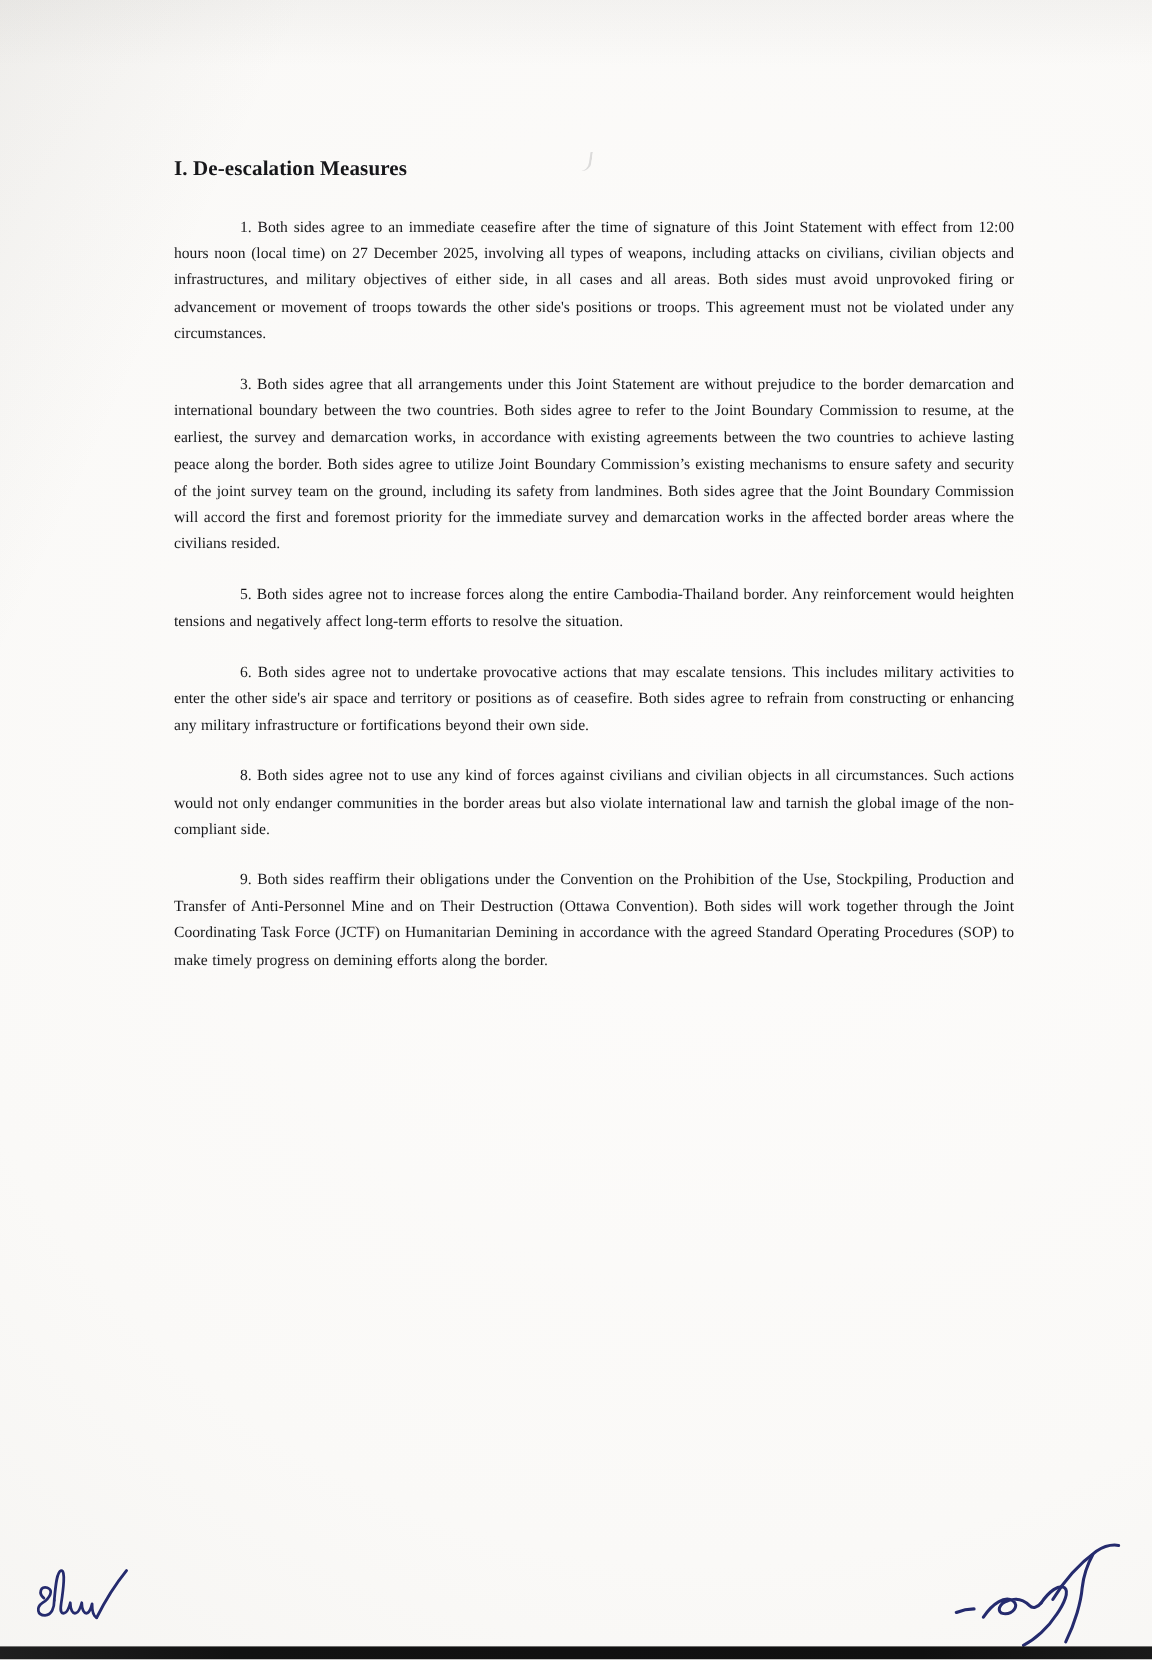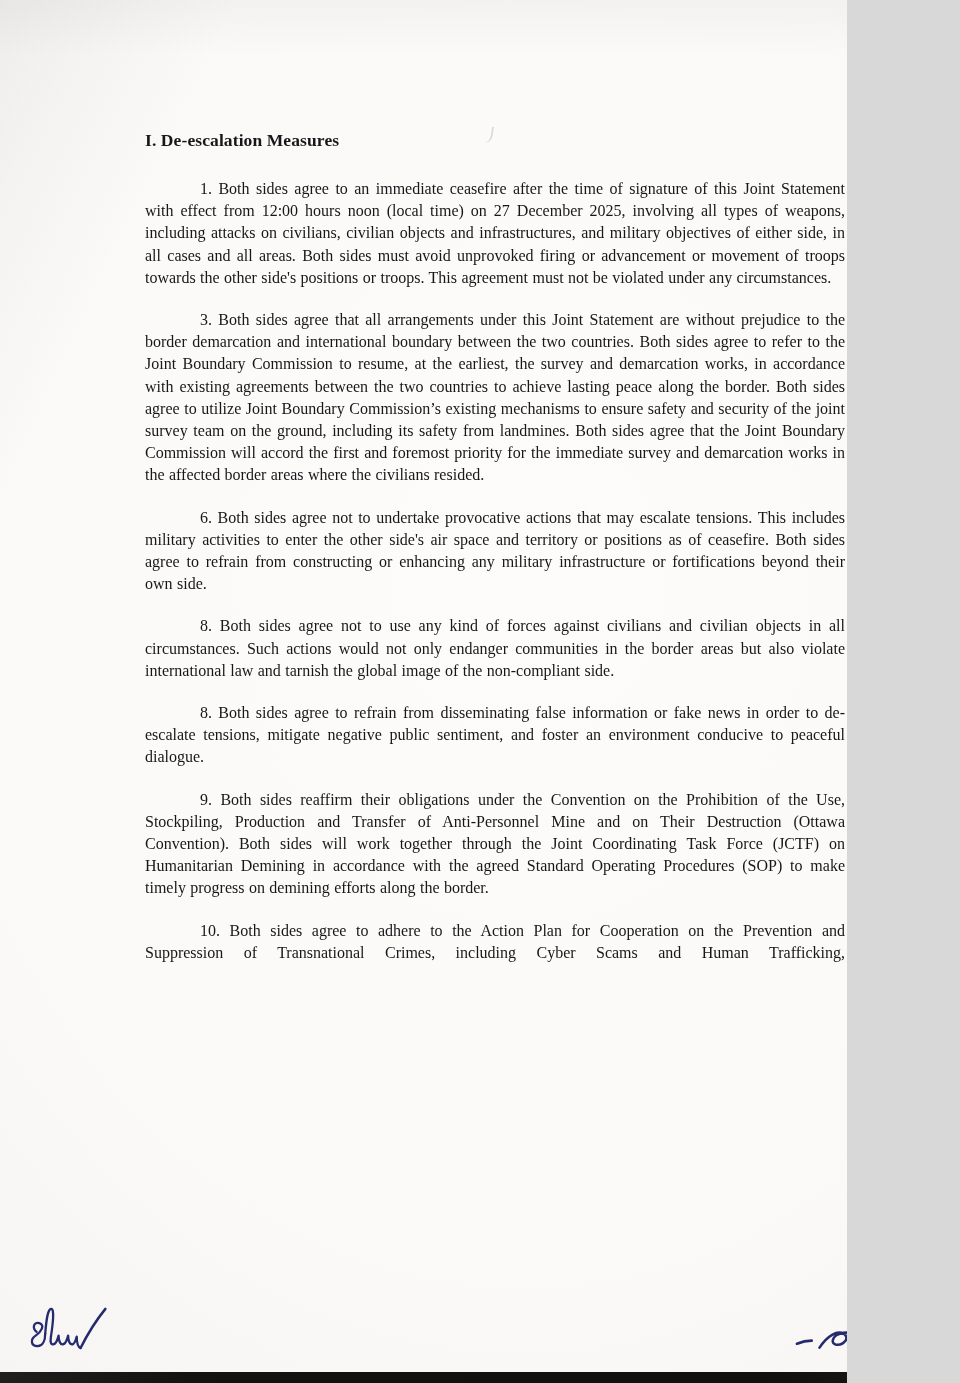--- a/index.html
+++ b/index.html
@@ -2,21 +2,21 @@
 <html><head>
 <meta charset="utf-8">
 <style>
   html, body {
     margin: 0;
     padding: 0;
     background: #d8d8d8;
   }
   #page {
     position: relative;
-    width: 847px;
+    width: 960px;
     height: 1383px;
     overflow: hidden;
     font-family: "Liberation Serif", "DejaVu Serif", serif;
     color: #17171a;
     background:
       linear-gradient(115deg, rgba(150,146,140,0.10) 0%, rgba(150,146,140,0) 16%),
       linear-gradient(180deg, rgba(140,138,134,0.07) 0%, rgba(140,138,134,0) 4%),
       radial-gradient(130% 95% at 62% 42%, #fdfcfb 0%, #faf9f7 55%, #f2f1ee 100%);
   }
   #content {
@@ -26,21 +26,21 @@
     width: 700px;
   }
   h1 {
     font-size: 17.5px;
     line-height: 22px;
     font-weight: bold;
     margin: 0 0 27px 0;
     letter-spacing: 0.1px;
   }
   p.para {
-    font-size: 16px;
+    font-size: 13px;
     line-height: 22.2px;
     margin: 0 0 20px 0;
     text-indent: 55px;
     text-align: justify;
     word-spacing: 0.4px;
   }
   p.para.continues {
     text-align-last: justify;
   }
   .smudge {
@@ -75,25 +75,24 @@
 
 <div id="page">
 
   <div class="smudge"></div>
 
   <div id="content">
     <h1>I. De-escalation Measures</h1>
 
     <p class="para">1. Both sides agree to an immediate ceasefire after the time of signature of this Joint Statement with effect from 12:00 hours noon (local time) on 27 December 2025, involving all types of weapons, including attacks on civilians, civilian objects and infrastructures, and military objectives of either side, in all cases and all areas. Both sides must avoid unprovoked firing or advancement or movement of troops towards the other side's positions or troops. This agreement must not be violated under any circumstances.</p>
     <p class="para">3. Both sides agree that all arrangements under this Joint Statement are without prejudice to the border demarcation and international boundary between the two countries. Both sides agree to refer to the Joint Boundary Commission to resume, at the earliest, the survey and demarcation works, in accordance with existing agreements between the two countries to achieve lasting peace along the border. Both sides agree to utilize Joint Boundary Commission’s existing mechanisms to ensure safety and security of the joint survey team on the ground, including its safety from landmines. Both sides agree that the Joint Boundary Commission will accord the first and foremost priority for the immediate survey and demarcation works in the affected border areas where the civilians resided.</p>
+    <p class="para">5. Both sides agree not to increase forces along the entire Cambodia-Thailand border. Any reinforcement would heighten tensions and negatively affect long-term efforts to resolve the situation.</p>
     <p class="para">6. Both sides agree not to undertake provocative actions that may escalate tensions. This includes military activities to enter the other side's air space and territory or positions as of ceasefire. Both sides agree to refrain from constructing or enhancing any military infrastructure or fortifications beyond their own side.</p>
     <p class="para">8. Both sides agree not to use any kind of forces against civilians and civilian objects in all circumstances. Such actions would not only endanger communities in the border areas but also violate international law and tarnish the global image of the non-compliant side.</p>
-    <p class="para">8. Both sides agree to refrain from disseminating false information or fake news in order to de-escalate tensions, mitigate negative public sentiment, and foster an environment conducive to peaceful dialogue.</p>
     <p class="para">9. Both sides reaffirm their obligations under the Convention on the Prohibition of the Use, Stockpiling, Production and Transfer of Anti-Personnel Mine and on Their Destruction (Ottawa Convention). Both sides will work together through the Joint Coordinating Task Force (JCTF) on Humanitarian Demining in accordance with the agreed Standard Operating Procedures (SOP) to make timely progress on demining efforts along the border.</p>
-    <p class="para continues">10. Both sides agree to adhere to the Action Plan for Cooperation on the Prevention and Suppression of Transnational Crimes, including Cyber Scams and Human Trafficking,</p>
   </div>
 
   <div class="signature" id="sig-left">
     <svg width="86" height="56" viewBox="0 0 90 58" fill="none">
       <path stroke-width="2.4" stroke-linecap="round" stroke-linejoin="round" d="M9,34 C4,30 6,23 12,25 C18,27 14,34 8,38 C2,42 3,49 10,49 C16,49 18,42 18,36" stroke="#252b6e"></path>
       <path stroke-width="2.4" stroke-linecap="round" stroke-linejoin="round" d="M18,36 C19,25 20,11 24,10 C28,9 26,26 24,39 C23,45 24,48 27,47 C30,46 31,42 32,38 C32,44 34,48 37,47 C40,46 41,42 42,38 C42,44 44,48 47,47 C49,46 50,43 51,39 C51,45 52,50 55,51" stroke="#252b6e"></path>
       <path stroke-width="2.6" stroke-linecap="round" stroke-linejoin="round" d="M55,51 C59,43 68,26 81,10" stroke="#252b6e"></path>
     </svg>
   </div>
 

